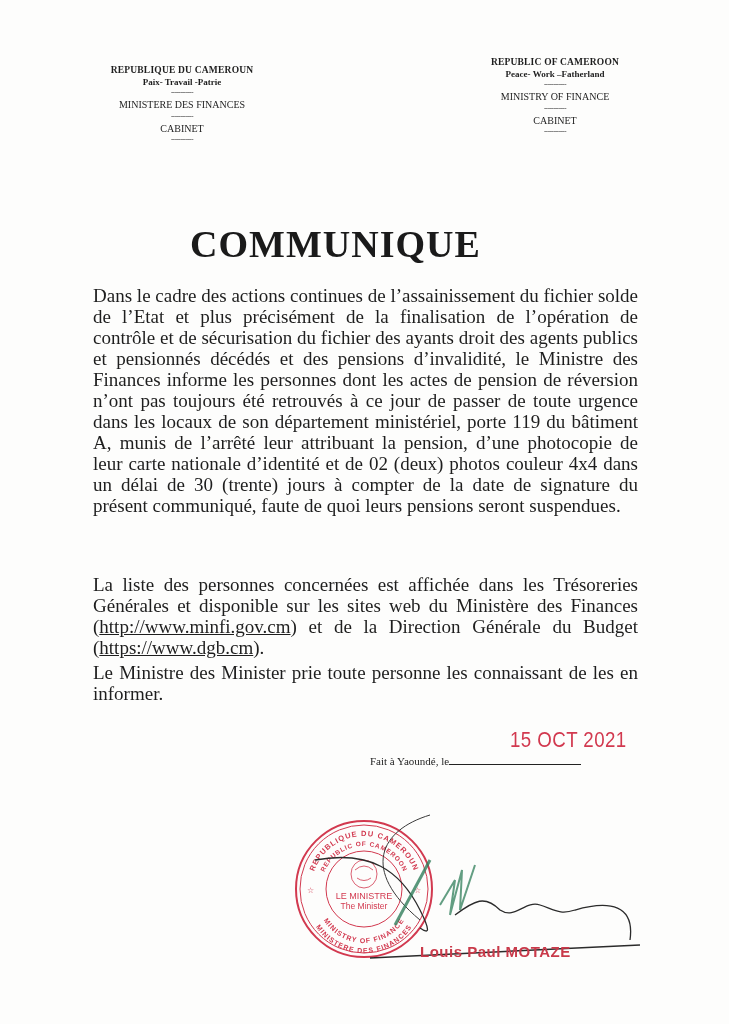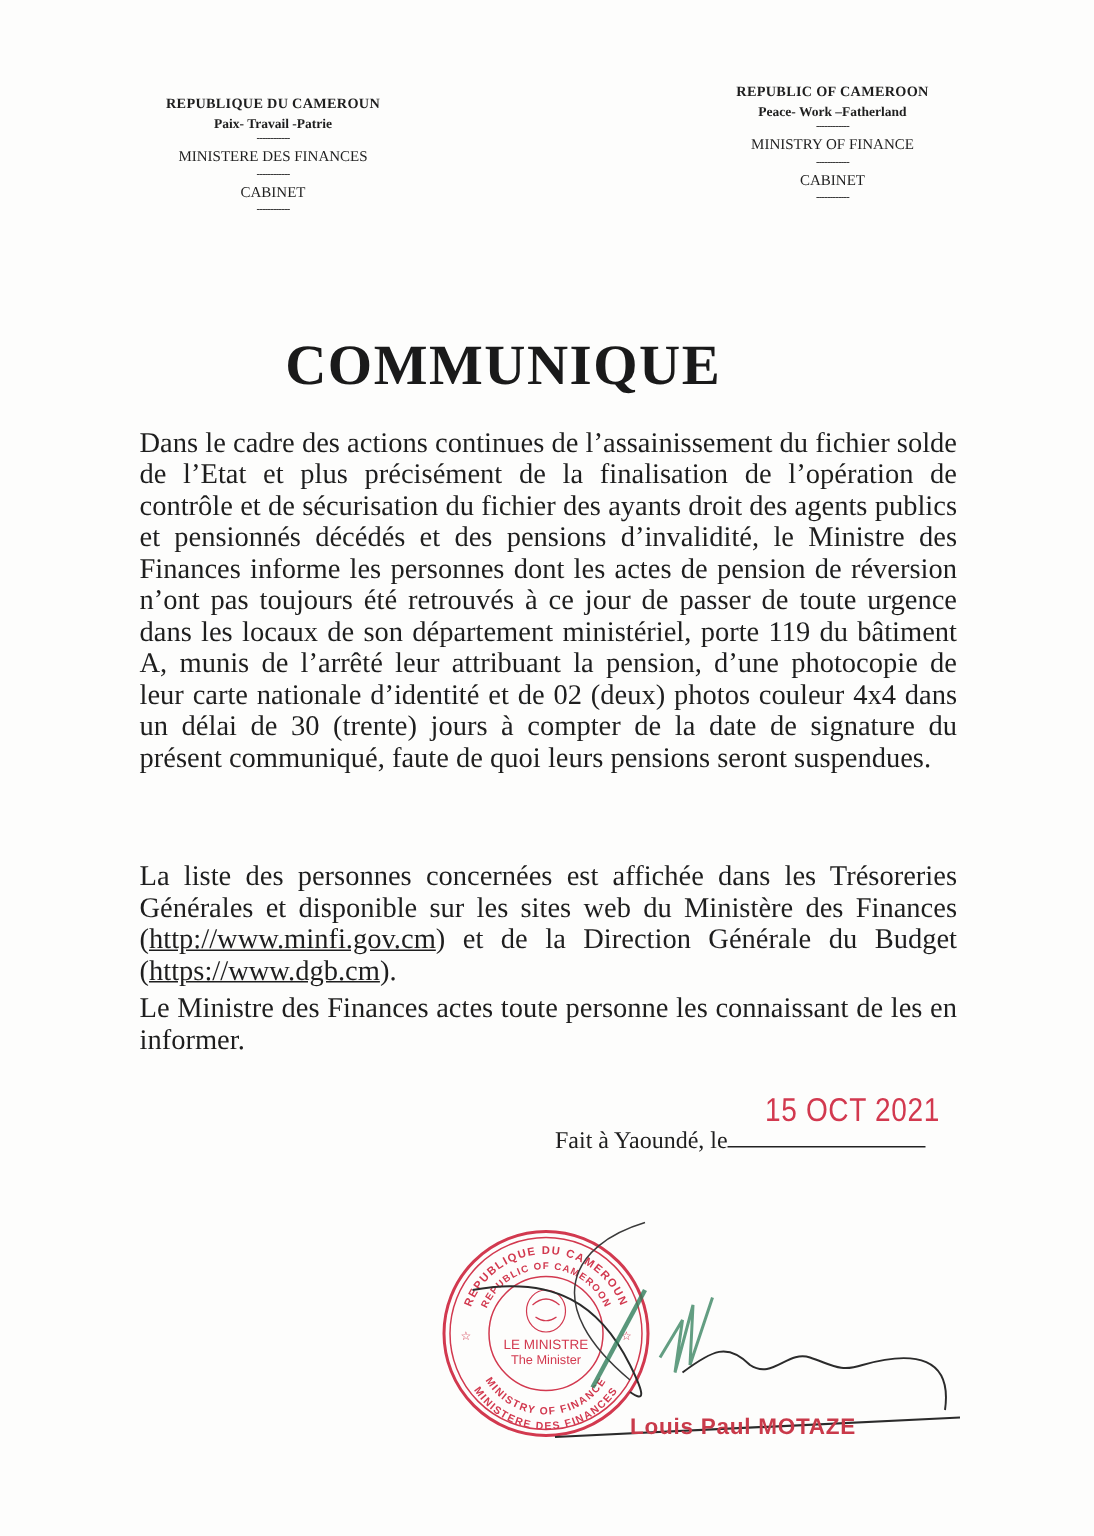--- a/index.html
+++ b/index.html
@@ -14,21 +14,21 @@
   #hdr-left { left:92px; top:65px; width:180px; }
   #hdr-right { left:460px; top:57px; width:190px; }
   #title { position:absolute; left:0; width:671px; top:222px; text-align:center;
            font-size:38px; font-weight:bold; letter-spacing:1px; color:#1a1a1a; }
   .para { position:absolute; left:93px; width:545px; font-size:19px; line-height:21px;
           text-align:justify; }
   #p1 { top:285px; }
   #p2 { top:574px; }
   #p3 { top:662px; }
   .link { text-decoration:underline; }
-  #fait { position:absolute; left:370px; top:748px; font-size:16px; }
+  #fait { position:absolute; left:370px; top:748px; font-size:11px; }
   #fait-line { display:inline-block; width:132px; border-bottom:1px solid #222; height:16px; vertical-align:baseline; }
   #date-stamp { position:absolute; left:510px; top:727px; font-family:"Liberation Sans", "DejaVu Sans", sans-serif;
                 font-size:22px; color:#d2394f; letter-spacing:0.5px; transform:scaleX(0.85); transform-origin:left; }
   #seal { position:absolute; left:293px; top:818px; width:142px; height:142px; }
   #signer-name { position:absolute; left:420px; top:943px; font-family:"Liberation Sans", "DejaVu Sans", sans-serif;
                  font-weight:bold; font-size:15px; color:#c93a4a; letter-spacing:0.5px; }
   #signature { position:absolute; left:290px; top:810px; width:380px; height:160px; }
 </style>
 </head>
 <body>
@@ -52,21 +52,21 @@
   <div class="l4">CABINET</div>
   <div class="dash">------------</div>
 </div>
 
 <div id="title">COMMUNIQUE</div>
 
 <div class="para" id="p1">Dans le cadre des actions continues de l’assainissement du fichier solde de l’Etat et plus précisément de la finalisation de l’opération de contrôle et de sécurisation du fichier des ayants droit des agents publics et pensionnés décédés et des pensions d’invalidité, le Ministre des Finances informe les personnes dont les actes de pension de réversion n’ont pas toujours été retrouvés à ce jour de passer de toute urgence dans les locaux de son département ministériel, porte 119 du bâtiment A, munis de l’arrêté leur attribuant la pension, d’une photocopie de leur carte nationale d’identité et de 02 (deux) photos couleur 4x4 dans un délai de 30 (trente) jours à compter de la date de signature du présent communiqué, faute de quoi leurs pensions seront suspendues.</div>
 
 <div class="para" id="p2"><span>La liste des personnes concernées est affichée dans les Trésoreries Générales et disponible sur les sites web du Ministère des Finances (</span><span class="link">http://www.minfi.gov.cm</span><span>) et de la Direction Générale du Budget (</span><span class="link">https://www.dgb.cm</span><span>).</span></div>
 
-<div class="para" id="p3">Le Ministre des Finances actes toute personne les connaissant de les en informer.</div>
+<div class="para" id="p3">Le Ministre des Minister prie toute personne les connaissant de les en informer.</div>
 
 <div id="fait"><span>Fait à Yaoundé, le</span><span id="fait-line"></span></div>
 
 <div id="date-stamp">15 OCT 2021</div>
 
 <svg id="seal" viewBox="0 0 142 142">
   <defs>
     <path id="arcTop" d="M 18 71 A 53 53 0 0 1 124 71"></path>
     <path id="arcTop2" d="M 28 71 A 43 43 0 0 1 114 71"></path>
     <path id="arcBot" d="M 14 78 A 57 57 0 0 0 128 78"></path>

